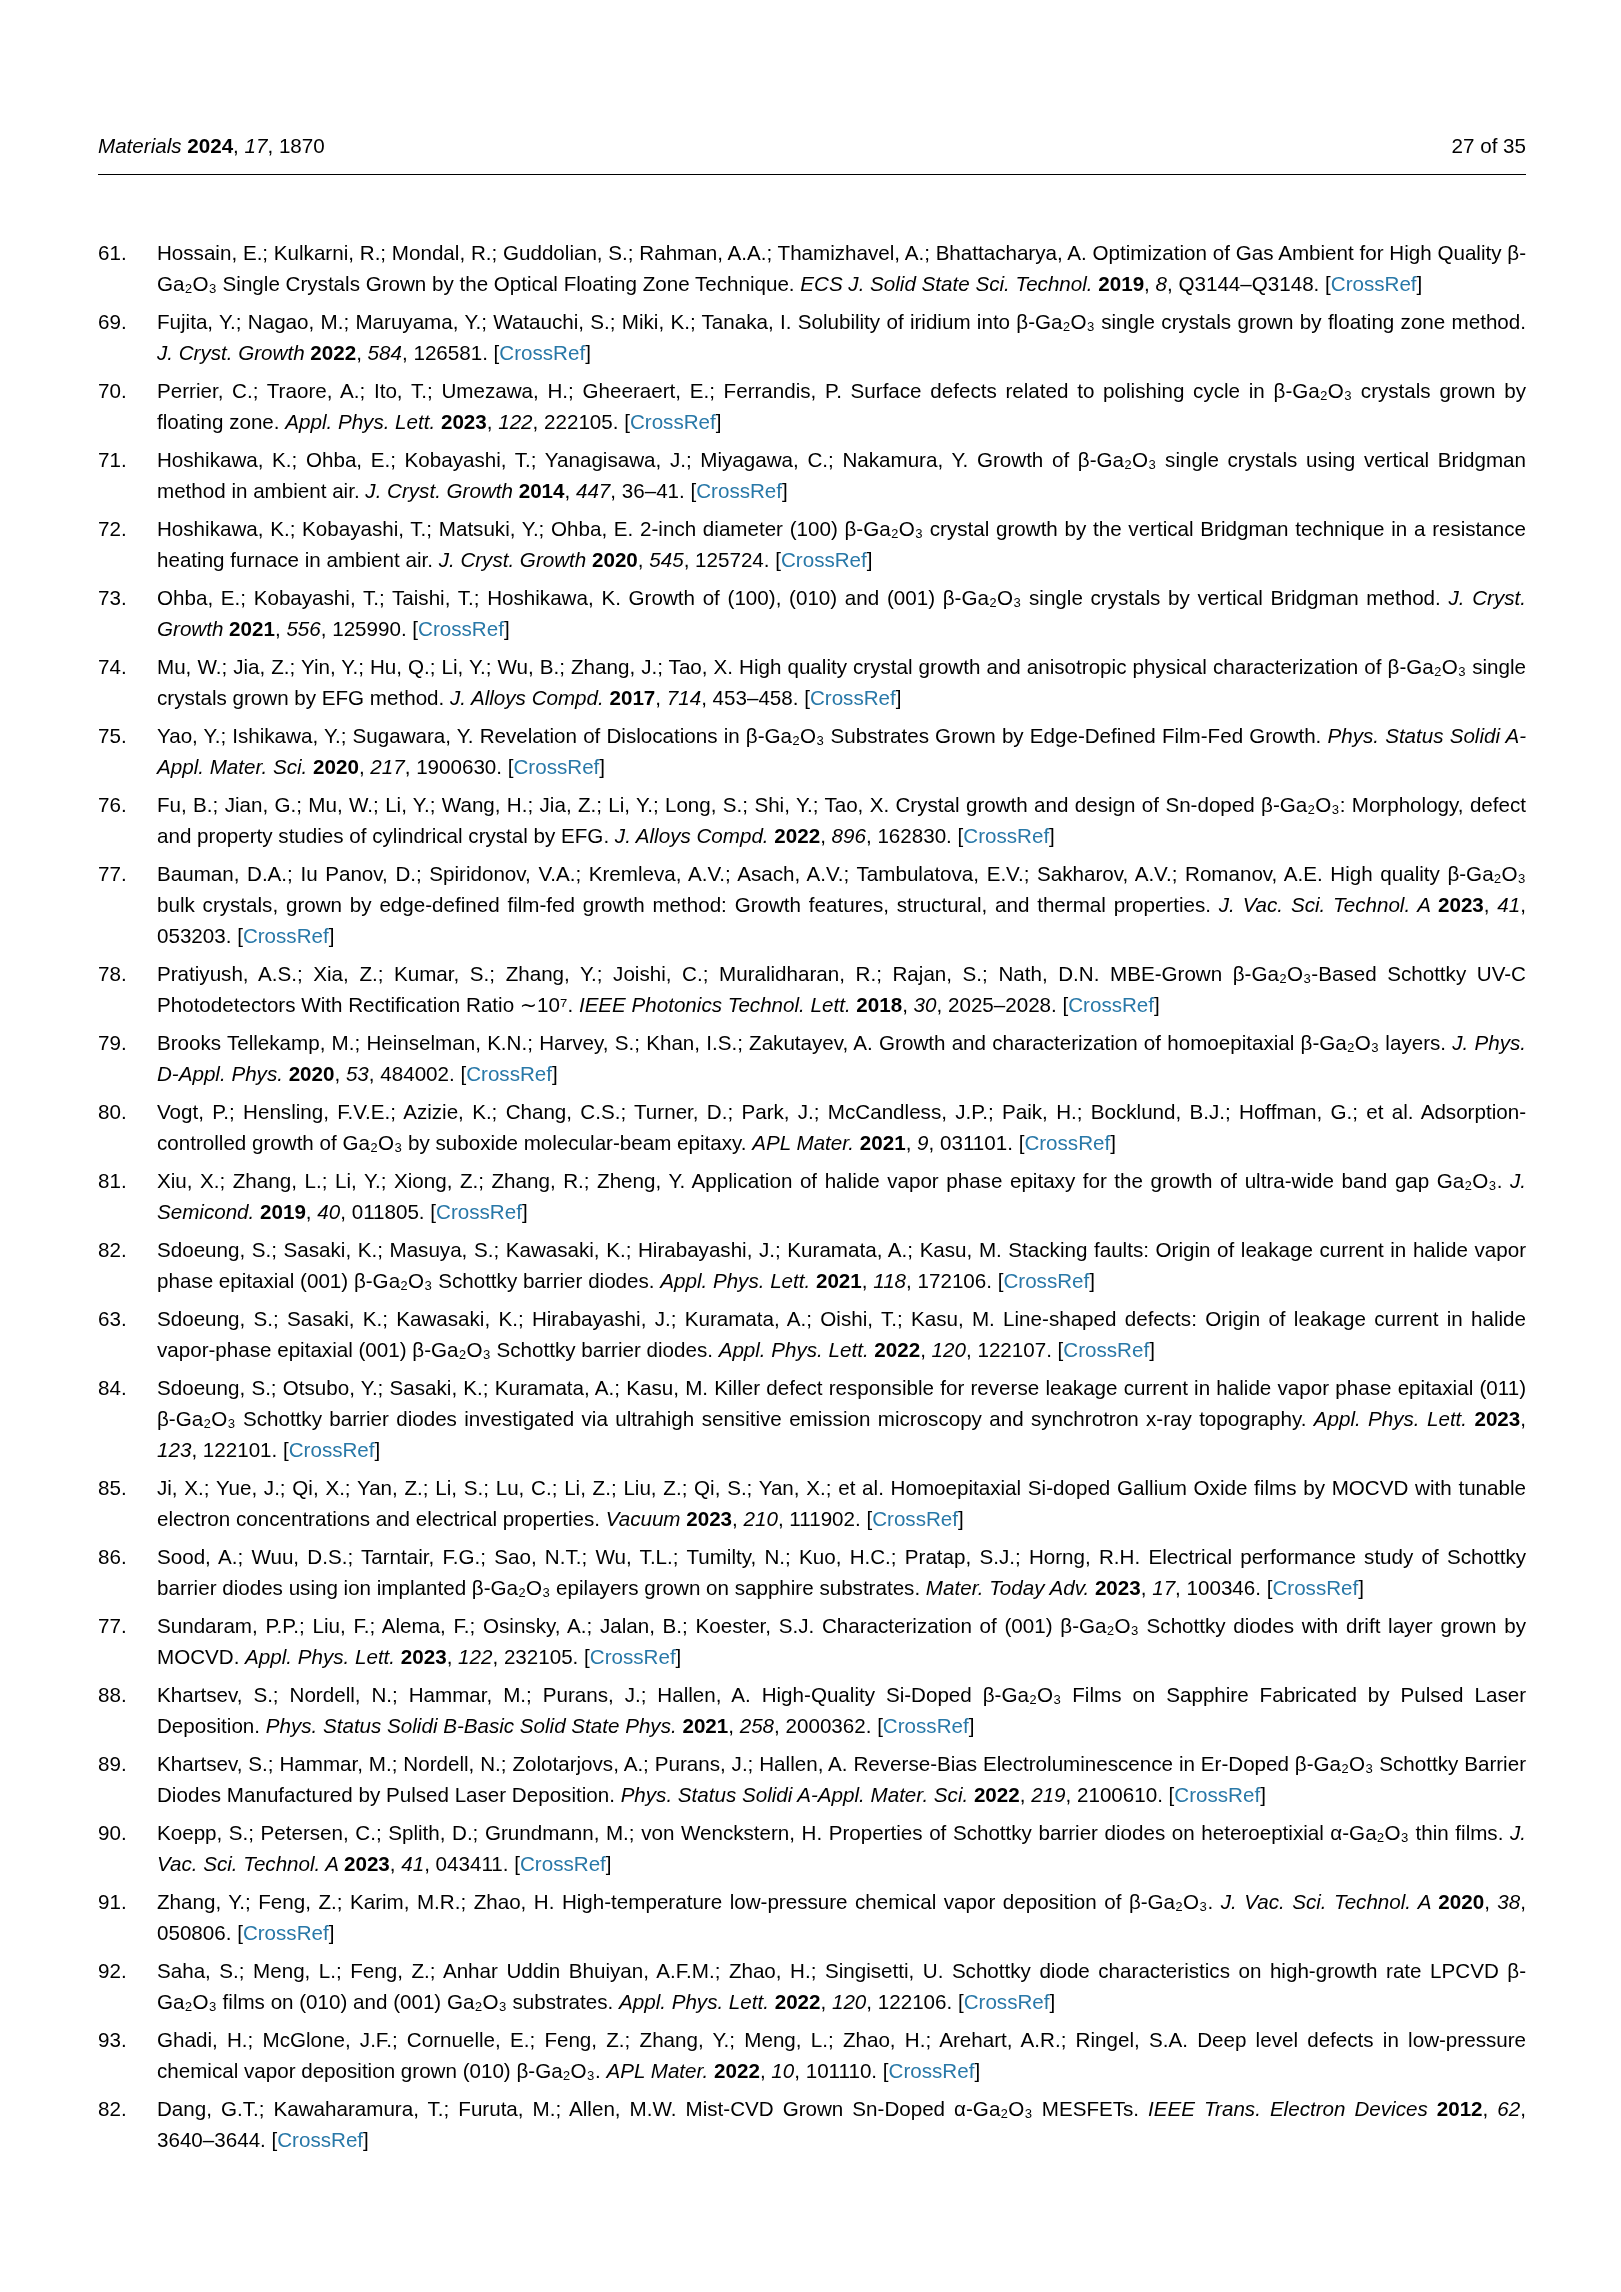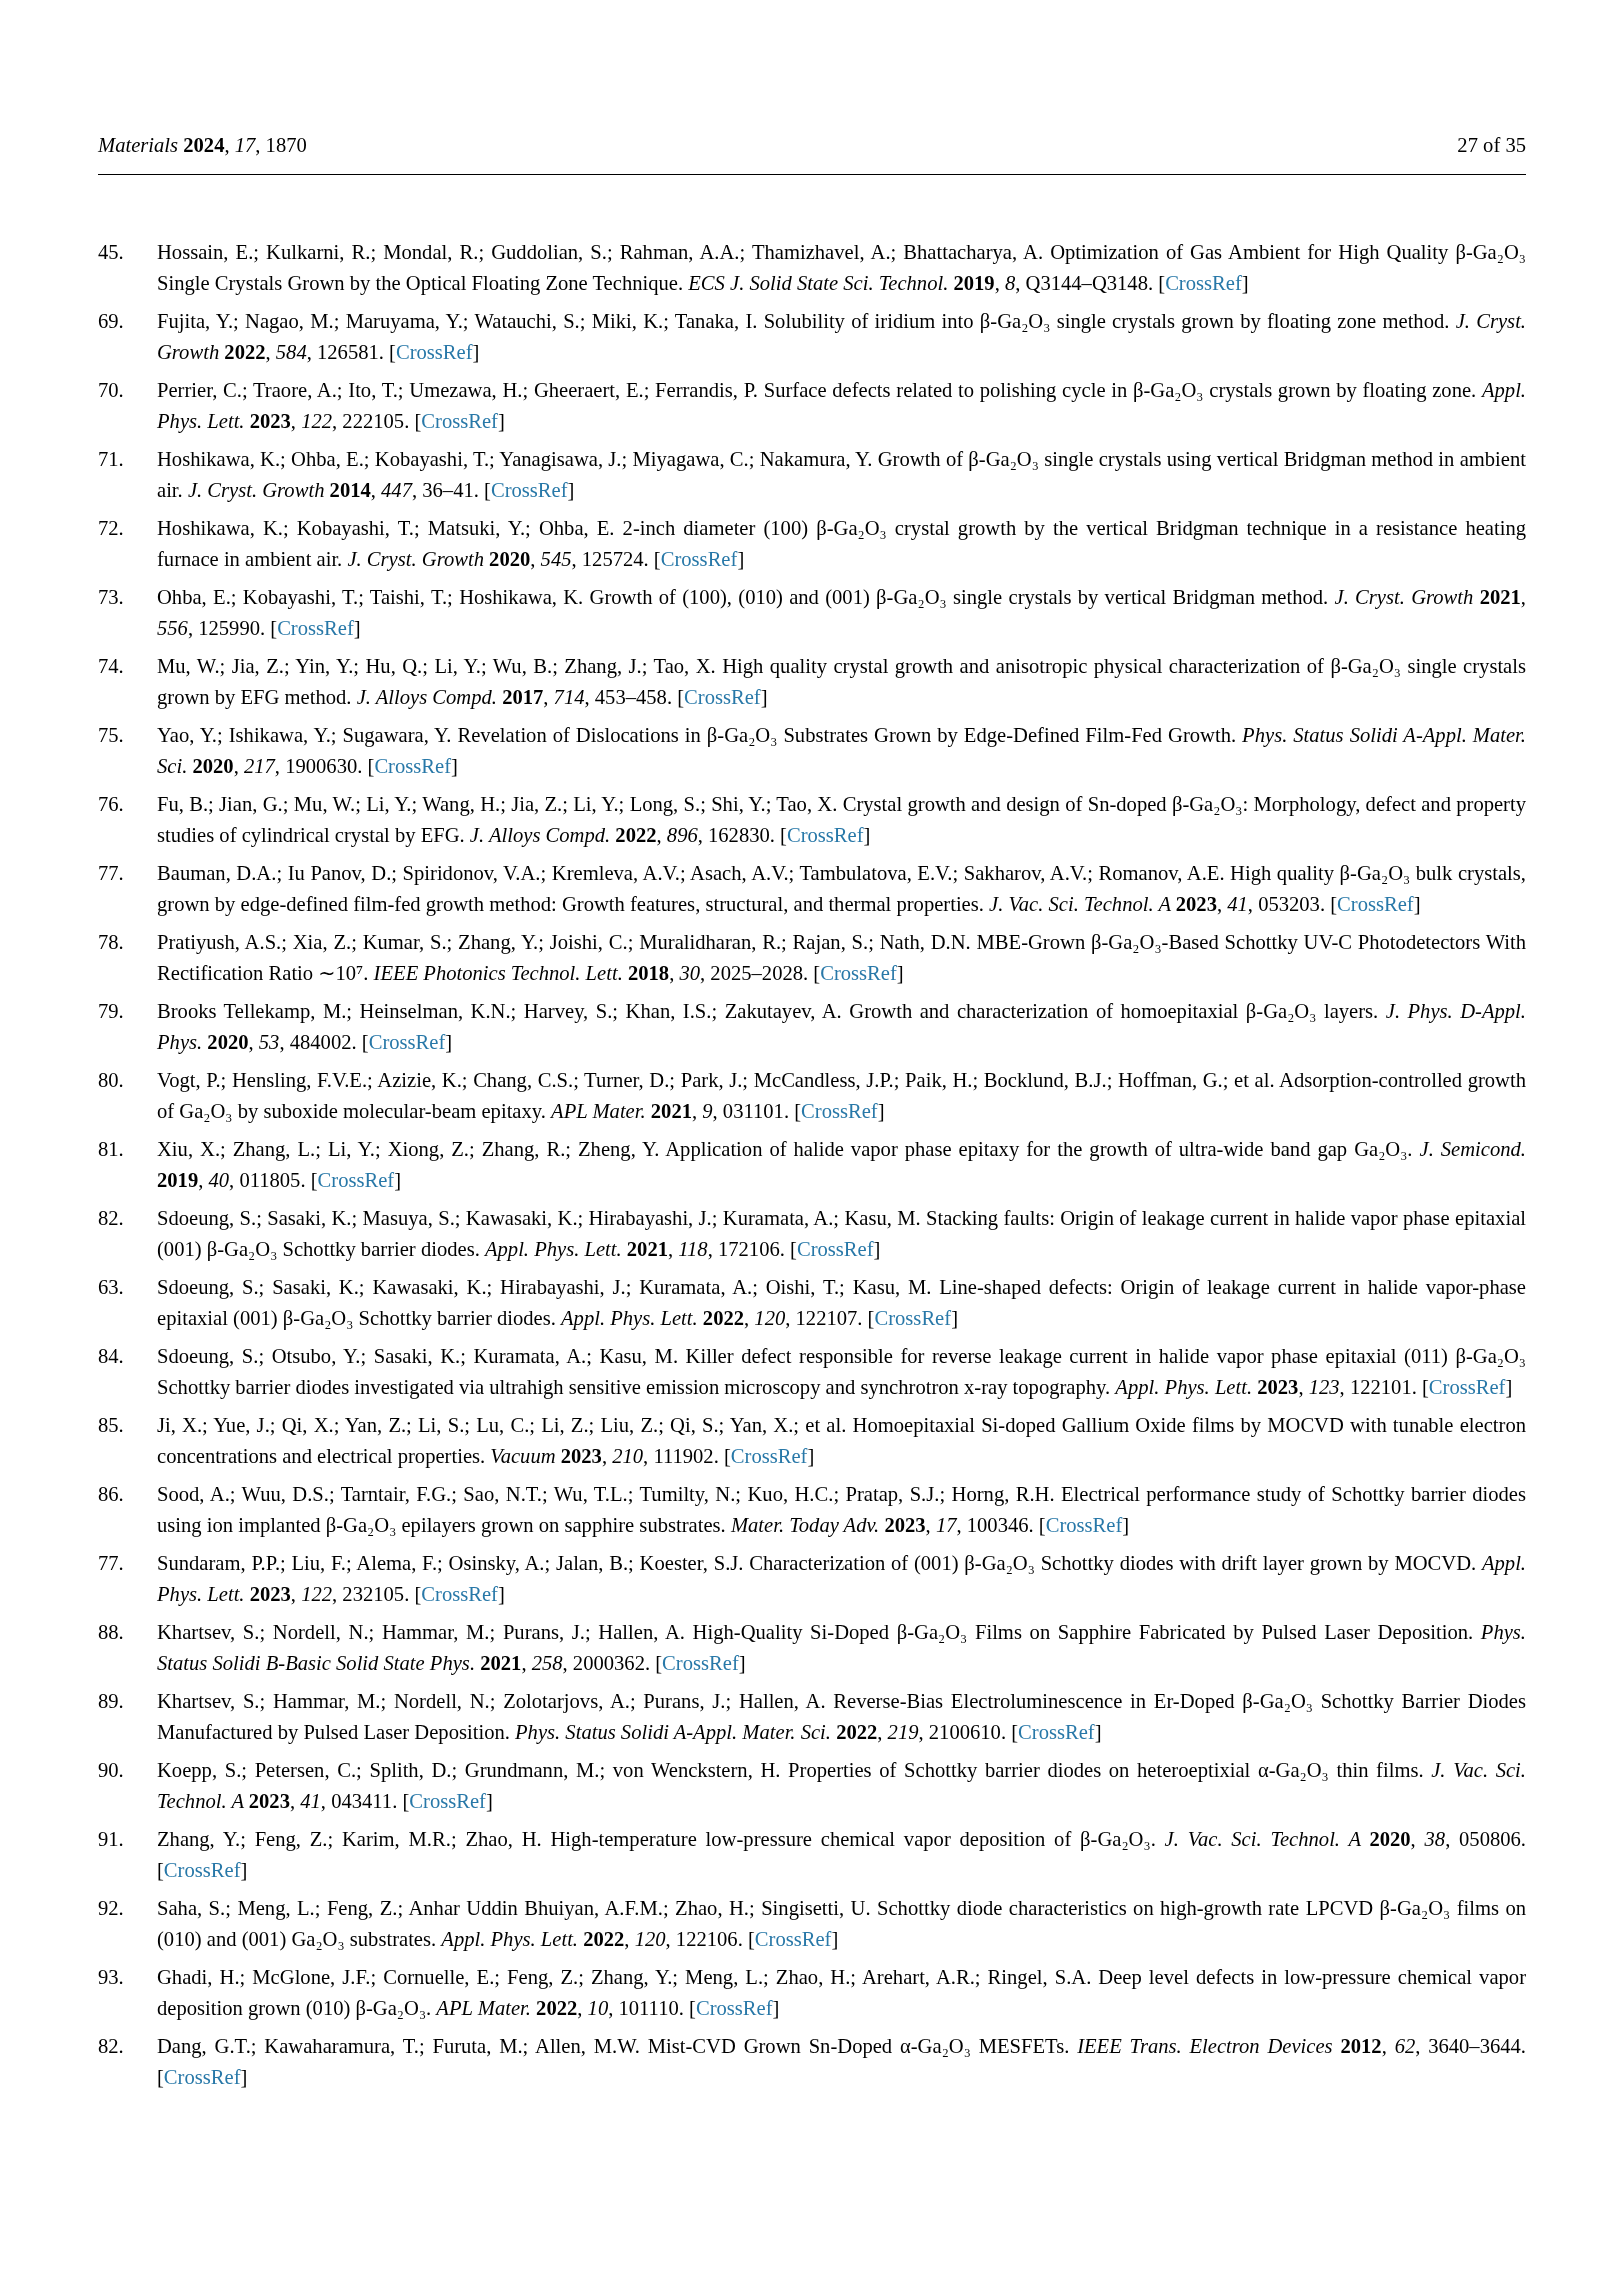--- a/index.html
+++ b/index.html
@@ -3,21 +3,21 @@
 <meta charset="utf-8">
 <style>
   :root { --link-color: #2878a8; }
   * { box-sizing: border-box; margin: 0; padding: 0; }
   html, body { background: #ffffff; }
   .page {
     position: relative;
     width: 1621px;
     height: 2293px;
     background: #ffffff;
-    font-family: Liberation Serif, serif;
+    font-family: Liberation Sans, sans-serif;
     color: #000000;
     padding: 133px 95px 39px 98px;
     overflow: hidden;
   }
   .page-header {
     display: flex;
     justify-content: space-between;
     align-items: baseline;
     font-size: 20.6px;
     line-height: 25.5px;
@@ -58,21 +58,21 @@
 <body>
 
 <div class="page">
   <header class="page-header">
     <div class="journal-citation"><span class="i">Materials </span><span class="b">2024</span><span>, </span><span class="i">17</span><span>, 1870</span></div>
     <div class="page-info">27 of 35</div>
   </header>
   <hr class="rule">
   <ol class="ref-list" id="ref-list">
   <li class="ref-item">
-    <span class="ref-num">45.</span>
+    <span class="ref-num">61.</span>
     <span class="ref-text"><span>Hossain, E.; Kulkarni, R.; Mondal, R.; Guddolian, S.; Rahman, A.A.; Thamizhavel, A.; Bhattacharya, A. Optimization of Gas Ambient for High Quality β-Ga₂O₃ Single Crystals Grown by the Optical Floating Zone Technique. </span><span class="i">ECS J. Solid State Sci. Technol. </span><span class="b">2019</span><span>, </span><span class="i">8</span><span>, Q3144–Q3148. [</span><a class="link" href="#">CrossRef</a><span>]</span></span>
   </li>
 
   <li class="ref-item">
     <span class="ref-num">69.</span>
     <span class="ref-text"><span>Fujita, Y.; Nagao, M.; Maruyama, Y.; Watauchi, S.; Miki, K.; Tanaka, I. Solubility of iridium into β-Ga₂O₃ single crystals grown by floating zone method. </span><span class="i">J. Cryst. Growth </span><span class="b">2022</span><span>, </span><span class="i">584</span><span>, 126581. [</span><a class="link" href="#">CrossRef</a><span>]</span></span>
   </li>
 
   <li class="ref-item">
     <span class="ref-num">70.</span>

